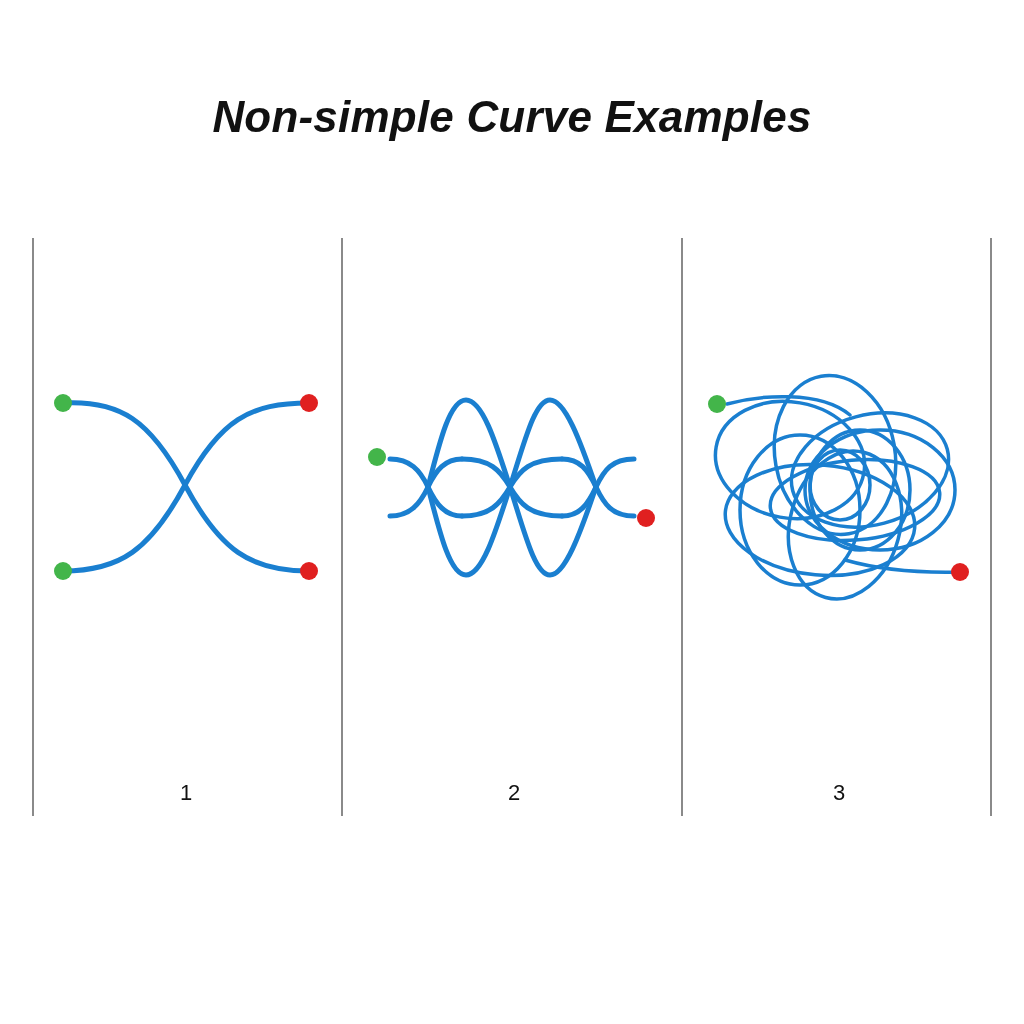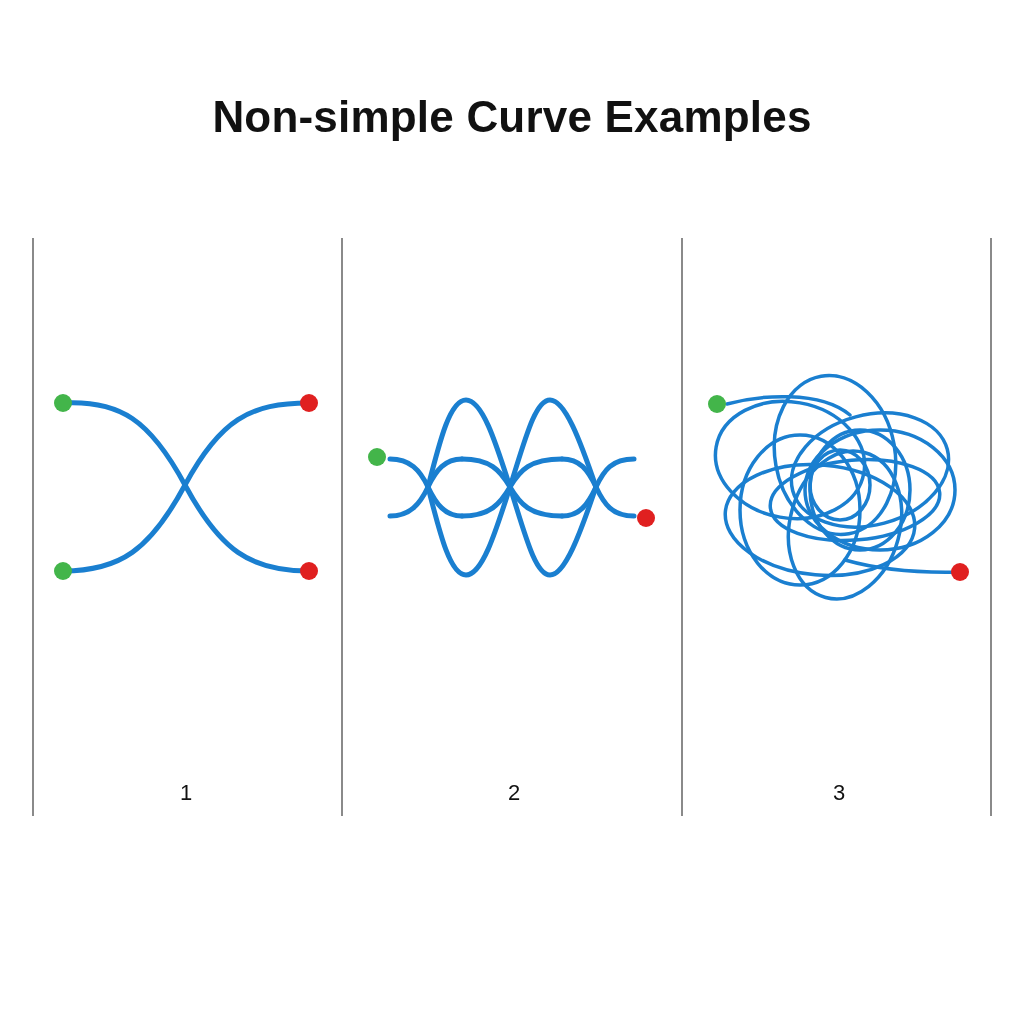--- a/index.html
+++ b/index.html
@@ -17,20 +17,21 @@
     .title {
       position: absolute;
       top: 92px;
       left: 0;
       width: 1024px;
       text-align: center;
       font-size: 44px;
       font-weight: bold;
       color: #111111;
       letter-spacing: 0.2px;
+      font-style: italic;
     }
     .divider {
       position: absolute;
       top: 238px;
       width: 2px;
       height: 578px;
       background: #8a8a8a;
     }
     .panel-label {
       position: absolute;

